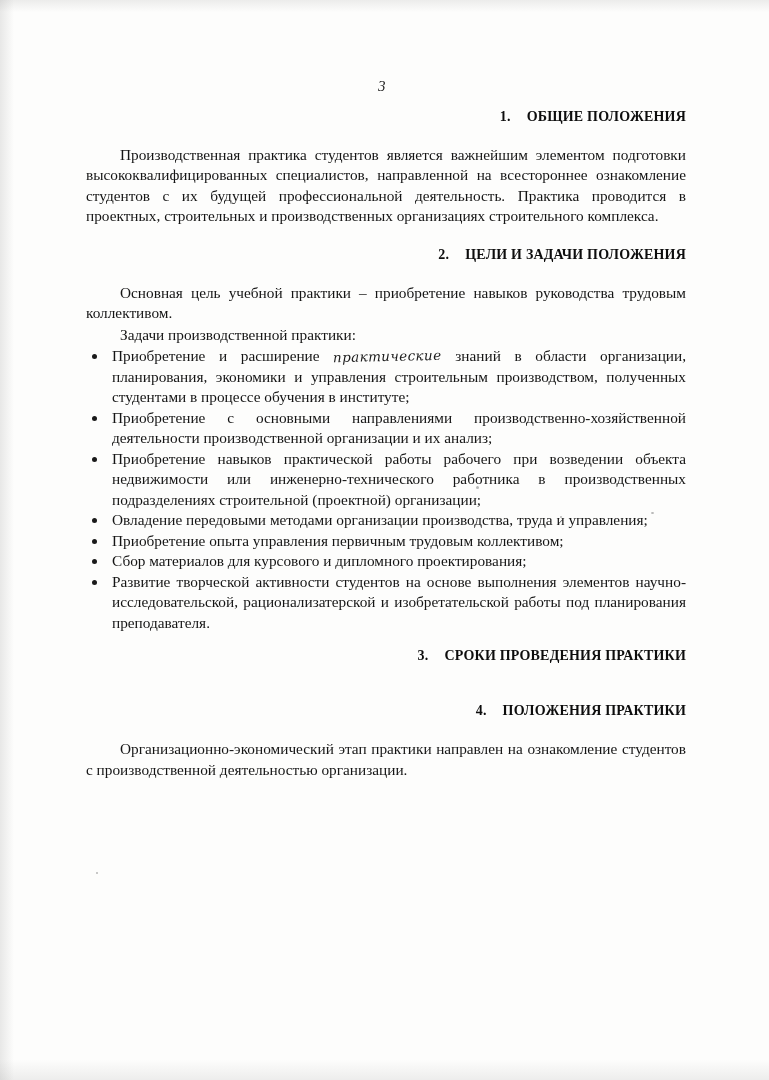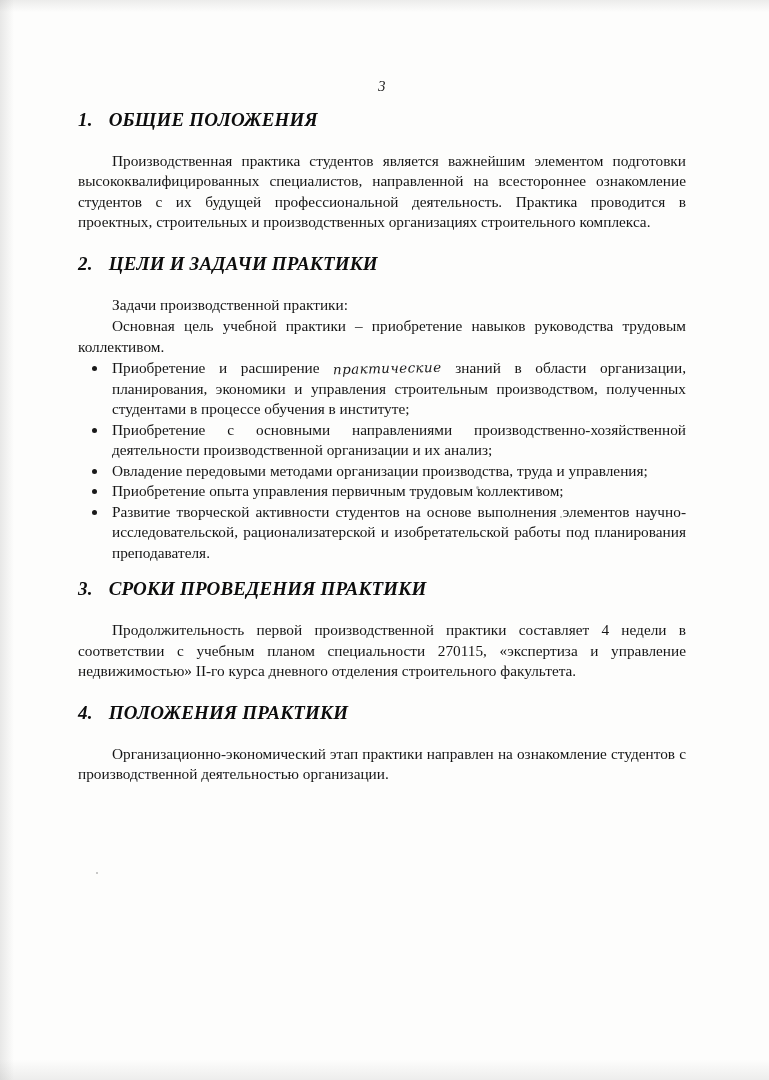--- a/index.html
+++ b/index.html
@@ -31,38 +31,37 @@
   }
   .page-number {
     text-align: center;
     font-style: italic;
     font-size: 15px;
     letter-spacing: 0.5px;
     margin: 0 0 14px 0;
     color: #1a1a1a;
   }
   h2.heading {
-    font-size: 19px;
+    font-size: 14px;
     font-weight: bold;
-    text-align: left;
+    text-align: right;
     margin: 0 0 11px 0;
     letter-spacing: 0.2px;
     color: #0d0d0d;
-    font-style: italic;
   }
   h2.heading .num {
     display: inline-block;
     margin-right: 16px;
   }
   p.para {
     font-size: 15.3px;
     line-height: 1.34;
     text-align: justify;
     text-justify: inter-word;
-    margin: 0 0 1px 0;
+    margin: 0 0 1px 8px;
     text-indent: 34px;
     color: #151515;
   }
   .spacer-sm { height: 9px; }
   .spacer-md { height: 15px; }
   .spacer-lg { height: 19px; }
 
   ul.bullets {
     list-style: none;
     margin: 0;
@@ -142,45 +141,46 @@
 
     <h2 class="heading">
       <span class="num">1.</span><span>ОБЩИЕ ПОЛОЖЕНИЯ</span>
     </h2>
     <div class="spacer-sm"></div>
     <p class="para">Производственная практика студентов является важнейшим элементом подготовки высококвалифицированных специалистов, направленной на всестороннее ознакомление студентов с их будущей профессиональной деятельность. Практика проводится в проектных, строительных и производственных организациях строительного комплекса.</p>
 
     <div class="spacer-lg"></div>
 
     <h2 class="heading">
-      <span class="num">2.</span><span>ЦЕЛИ И ЗАДАЧИ ПРАКТИКИ</span>
+      <span class="num">2.</span><span>ЦЕЛИ И ЗАДАЧИ ПОЛОЖЕНИЯ</span>
     </h2>
     <div class="spacer-sm"></div>
+    <p class="para">Основная цель учебной практики – приобретение навыков руководства трудовым коллективом.</p>
     <p class="para">Задачи производственной практики:</p>
-    <p class="para">Основная цель учебной практики – приобретение навыков руководства трудовым коллективом.</p>
 
     <ul class="bullets">
       <li>
         <span>Приобретение и расширение</span>
         <span class="handwritten">пракmические</span>
         <span>знаний в области организации, планирования, экономики и управления строительным производством, полученных студентами в процессе обучения в институте;</span>
       </li>
       <li>Приобретение с основными направлениями производственно-хозяйственной деятельности производственной организации и их анализ;</li>
+      <li>Приобретение навыков практической работы рабочего при возведении объекта недвижимости или инженерно-технического работника в производственных подразделениях строительной (проектной) организации;</li>
       <li>Овладение передовыми методами организации производства, труда и управления;</li>
       <li>Приобретение опыта управления первичным трудовым коллективом;</li>
+      <li>Сбор материалов для курсового и дипломного проектирования;</li>
       <li>Развитие творческой активности студентов на основе выполнения элементов научно-исследовательской, рационализатерской и изобретательской работы под планирования преподавателя.</li>
     </ul>
 
     <div class="spacer-md"></div>
 
     <h2 class="heading">
       <span class="num">3.</span><span>СРОКИ ПРОВЕДЕНИЯ ПРАКТИКИ</span>
     </h2>
     <div class="spacer-sm"></div>
-    <p class="para">Продолжительность первой производственной практики составляет 4 недели в соответствии с учебным планом специальности 270115, «экспертиза и управление недвижимостью» II-го курса дневного отделения строительного факультета.</p>
 
     <div class="spacer-lg"></div>
 
     <h2 class="heading">
       <span class="num">4.</span><span>ПОЛОЖЕНИЯ ПРАКТИКИ</span>
     </h2>
     <div class="spacer-sm"></div>
     <p class="para">Организационно-экономический этап практики направлен на ознакомление студентов с производственной деятельностью организации.</p>
 
   </div>

